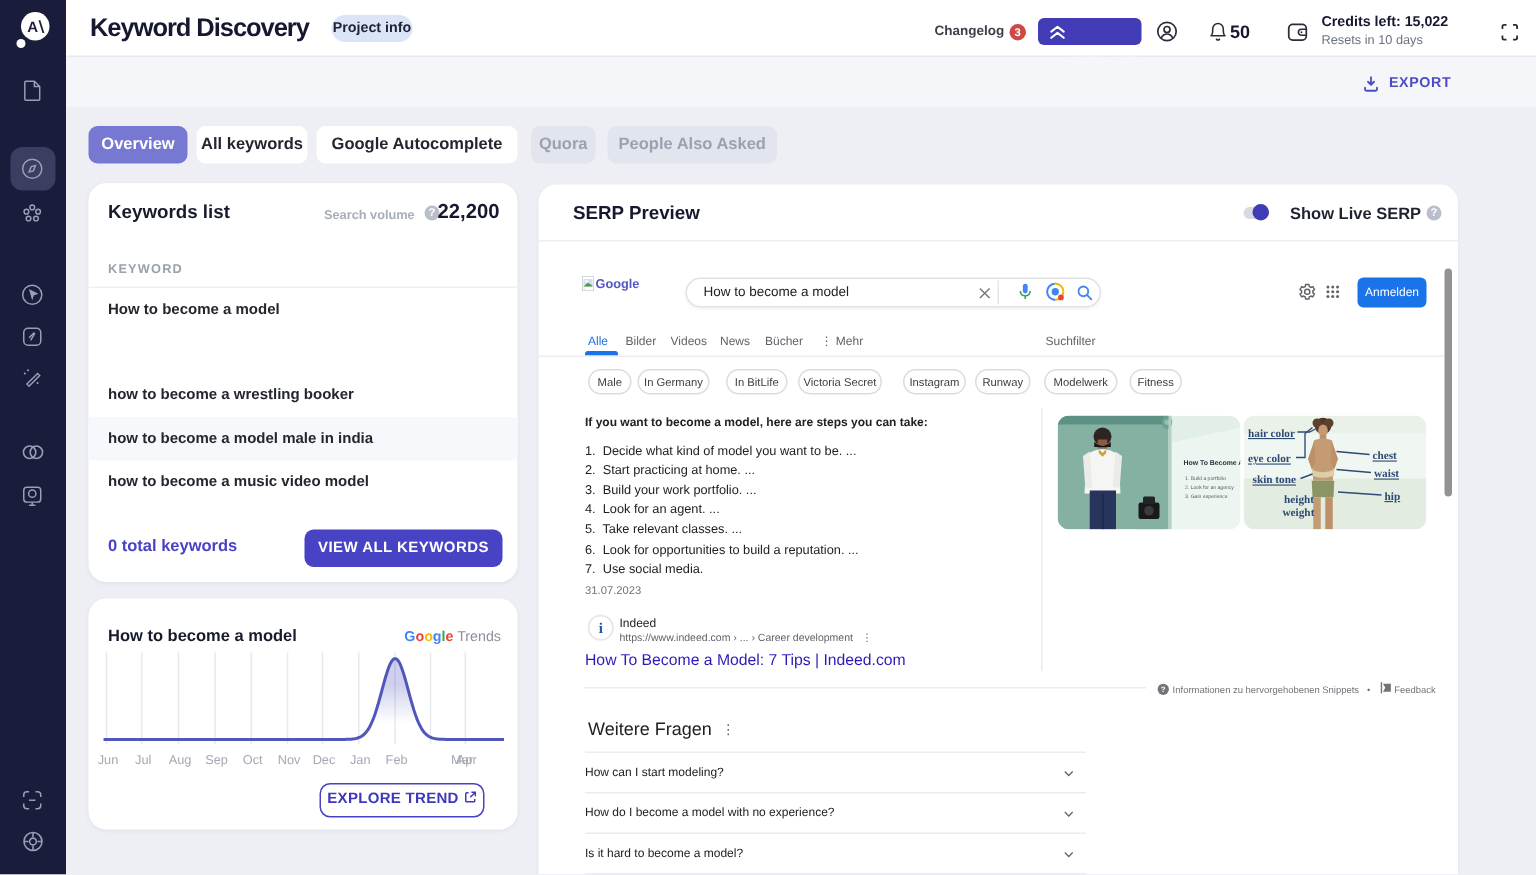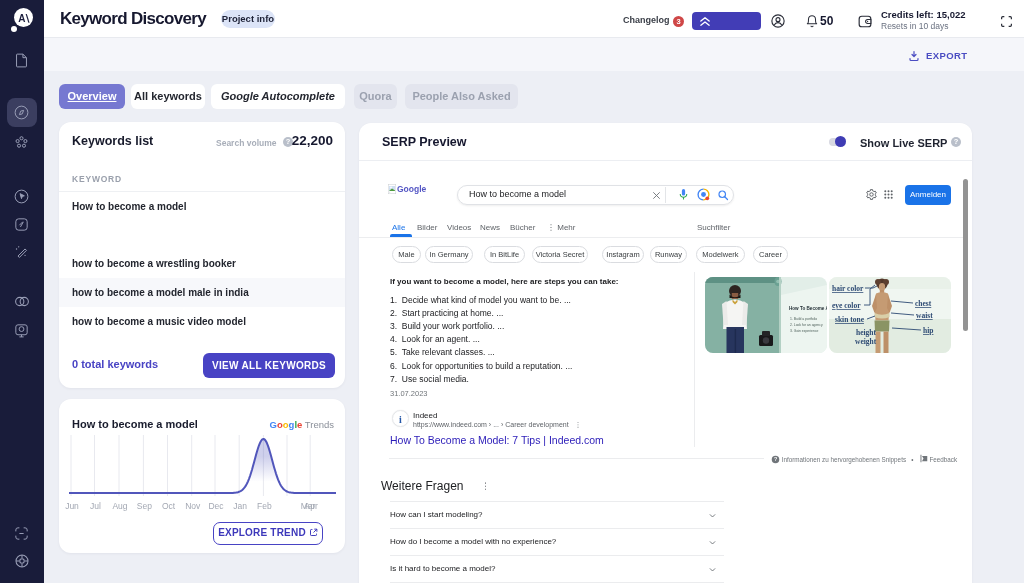--- a/index.html
+++ b/index.html
@@ -22,23 +22,23 @@
 #upgrade { left:692px; top:12px; width:69px; height:18px; background:#423db6; border-radius:4px; }
 #upgtext { left:712px; top:12px; height:18px; color:#fff; font-size:9px; font-weight:bold; line-height:19px; letter-spacing:0.4px;margin-top:20px; }
 #bellnum { left:820px; top:14px; font-size:12px; font-weight:bold; color:#16182f;}
 #credits1 { left:881px; top:9px; font-size:9.5px; font-weight:bold; color:#16182f;}
 #credits2 { left:881px; top:20.5px; font-size:8.5px; color:#6a7180;}
 
 #subbar { left:44px; top:38px; width:980px; height:33px; background:#f5f6fa; }
 #export { left:926px; top:50px; font-size:9.5px; font-weight:bold; color:#4a4cc2; letter-spacing:0.4px;}
 
 .tab { position:absolute; top:84px; height:25px; border-radius:6px; font-size:11px; font-weight:bold; line-height:25px; text-align:center; }
-#tab1 { left:59px; width:66px; background:#7678d1; color:#fff;text-decoration:underline; }
+#tab1 { left:59px; width:66px; background:#7678d1; color:#fff; }
 #tab2 { left:131px; width:74px; background:#fff; color:#23262f; }
-#tab3 { left:211px; width:134px; background:#fff; color:#23262f;font-style:italic; }
+#tab3 { left:211px; width:134px; background:#fff; color:#23262f; }
 #tab4 { left:354px; width:43px; background:#e3e5ee; color:#9ba1af; }
 #tab5 { left:405px; width:113px; background:#e3e5ee; color:#9ba1af; }
 
 #kwcard { left:59px; top:122px; width:286px; height:266px; background:#fff; border-radius:12px; box-shadow:0 1px 3px rgba(20,25,60,0.05); }
 #kwcard h2 { position:absolute; left:13px; top:12px; font-size:12.5px; color:#181b2c; }
 #sv-label { position:absolute; left:157px; top:16px; font-size:8.5px; font-weight:bold; color:#a8aeb9; }
 #sv-num { position:absolute; right:12px; top:11px; font-size:13.5px; font-weight:bold; color:#16182f; }
 #kw-head { position:absolute; left:13px; top:52px; font-size:8.5px; font-weight:bold; color:#9aa0ac; letter-spacing:0.8px; }
 .kwrow { position:absolute; left:0; width:286px; height:29px; font-size:10px; font-weight:bold; color:#23262f; line-height:29px; padding-left:13px; }
 .kwalt { background:#f7f8fb; }
@@ -72,21 +72,21 @@
 #snip-t { left:31px; top:154px; font-size:8px; font-weight:bold; color:#202124; }
 .sli { position:absolute; left:31px; font-size:8.5px; color:#202124; }
 #sdate { left:31px; top:266px; font-size:7.5px; color:#70757a; }
 #ifav { left:33px; top:287px; width:17px; height:17px; border:1px solid #e4e6e9; border-radius:50%; text-align:center; font-size:10px; font-weight:bold; color:#2557a7; line-height:17px; font-family:'Liberation Serif', serif; box-shadow:0 0 1px rgba(0,0,0,0.15);}
 #iname { left:54px; top:288px; font-size:8px; color:#202124; }
 #iurl { left:54px; top:297.5px; font-size:7px; color:#5f6368; }
 #ilink { left:31px; top:311px; font-size:10.5px; color:#2a1bb8; }
 #vline { left:335px; top:149px; width:1px; height:175px; background:#ebecee; }
 #frule { left:30px; top:334.5px; width:375px; height:1px; background:#ebecee; }
 #fnote { left:412px; top:330.5px; font-size:6.3px; color:#70757a; white-space:nowrap; }
-#paa-t { left:22px; top:356px; font-size:12px; color:#202124; }
+#paa-t { left:33px; top:356px; font-size:12px; color:#202124; }
 .paaq { position:absolute; left:31px; font-size:8px; color:#202124; }
 .paad { position:absolute; left:31px; width:334px; height:1px; background:#ebecee; }
 .chev { position:absolute; left:349px; width:9px; height:9px; }
 .thumb { position:absolute; top:154px; width:122px; height:76px; border-radius:8px; overflow:hidden; }
 </style>
 </head>
 <body>
 <div id="sidebar" class="abs">
   <div id="logo"><span>A∖</span></div>
   <div id="logodot"></div>
@@ -293,21 +293,21 @@
   <div class="gtab" style="left:188px;">⋮ Mehr</div>
   <div class="gtab" style="left:338px;">Suchfilter</div>
   <div id="gtabline" class="a"></div>
   <div class="chip" style="left:33px; width:29px;">Male</div>
   <div class="chip" style="left:66px; width:48px;">In Germany</div>
   <div class="chip" style="left:125px; width:41px;">In BitLife</div>
   <div class="chip" style="left:173px; width:56px;">Victoria Secret</div>
   <div class="chip" style="left:243px; width:42px;">Instagram</div>
   <div class="chip" style="left:291px; width:37px;">Runway</div>
   <div class="chip" style="left:337px; width:49px;">Modelwerk</div>
-  <div class="chip" style="left:394px; width:35px;">Career</div>
+  <div class="chip" style="left:394px; width:35px;">Fitness</div>
   <div id="snip-t" class="a">If you want to become a model, here are steps you can take:</div>
   <div class="sli" style="top:172px;">1.&nbsp; Decide what kind of model you want to be. ...</div>
   <div class="sli" style="top:185px;">2.&nbsp; Start practicing at home. ...</div>
   <div class="sli" style="top:198px;">3.&nbsp; Build your work portfolio. ...</div>
   <div class="sli" style="top:211px;">4.&nbsp; Look for an agent. ...</div>
   <div class="sli" style="top:224px;">5.&nbsp; Take relevant classes. ...</div>
   <div class="sli" style="top:238px;">6.&nbsp; Look for opportunities to build a reputation. ...</div>
   <div class="sli" style="top:251px;">7.&nbsp; Use social media.</div>
   <div id="sdate" class="a">31.07.2023</div>
   <div id="ifav" class="a">i</div>

